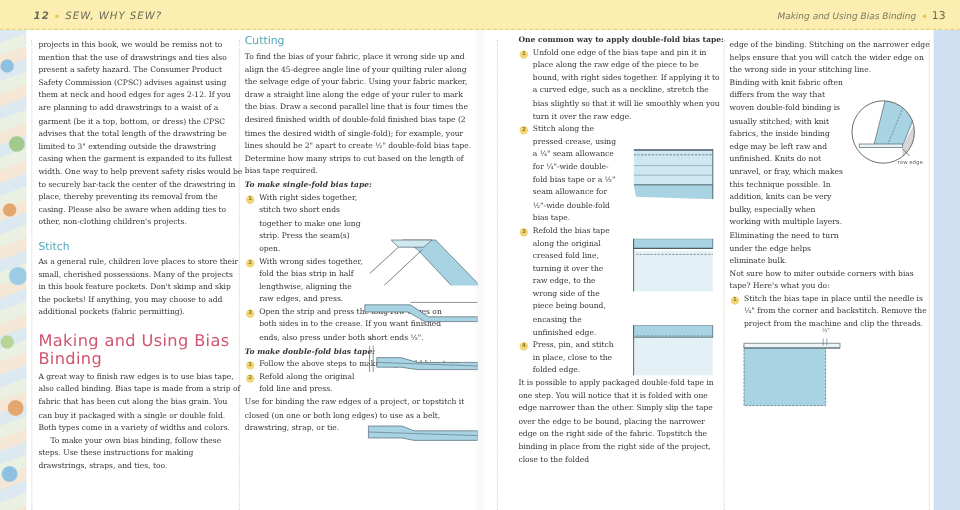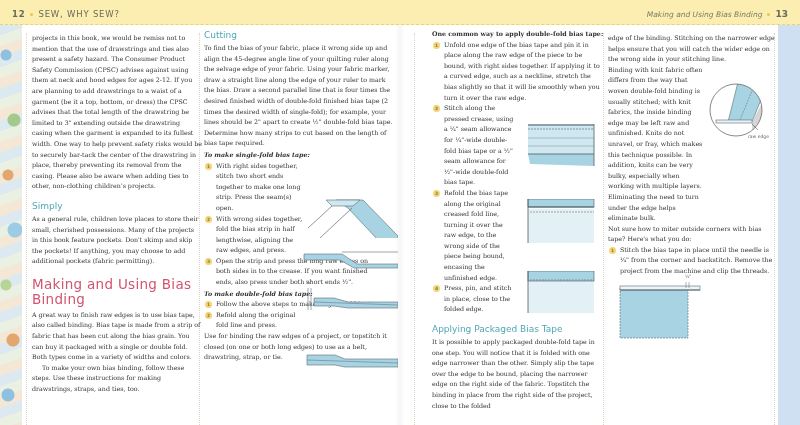--- a/index.html
+++ b/index.html
@@ -1,24 +1,24 @@
 <!DOCTYPE html>
 <html><head>
 <meta charset="utf-8">
 <style>
   * { box-sizing: border-box; margin: 0; padding: 0; }
   html, body { width: 800px; height: 425px; overflow: hidden; background: #fff; }
   body { position: relative; font-family: "DejaVu Serif", serif; color: #3a3a3a; }
 
   .topbar { position: absolute; left: 0; top: 0; width: 800px; height: 25px; background: #fbeeb0; border-bottom: 1px dashed #e6d37c; }
-  .folio-left { position: absolute; left: 12px; top: 9px; font-family: "DejaVu Sans", sans-serif; font-size: 8.5px; letter-spacing: 0.8px; color: #6a6a58; }
+  .folio-left { position: absolute; left: 28px; top: 9px; font-family: "DejaVu Sans", sans-serif; font-size: 8.5px; letter-spacing: 0.8px; color: #6a6a58; font-style: italic; }
   .folio-left .num { font-weight: bold; }
   .folio-left .dot { display: inline-block; width: 3px; height: 3px; border-radius: 50%; background: #e6c84a; margin: 0 5px 1px 5px; vertical-align: middle; }
   .folio-right { position: absolute; right: 12px; top: 9px; font-family: "DejaVu Sans", sans-serif; font-size: 7.5px; color: #7a7a66; font-style: italic; }
-  .folio-right .num { font-style: normal; font-weight: bold; font-size: 9px; color: #6a6a58; }
+  .folio-right .num { font-style: normal; font-weight: normal; font-size: 9px; color: #6a6a58; }
   .folio-right .dot { display: inline-block; width: 3px; height: 3px; border-radius: 50%; background: #e6c84a; margin: 0 5px 1px 5px; vertical-align: middle; }
 
   .left-strip { position: absolute; left: 0; top: 25px; width: 22px; height: 400px; overflow: hidden;
     background:
       radial-gradient(circle at 6px 30px, #8fc0e0 5px, transparent 6px),
       radial-gradient(circle at 14px 95px, #a4c98c 6px, transparent 7px),
       radial-gradient(circle at 8px 150px, #e3a66f 5px, transparent 6px),
       radial-gradient(circle at 15px 205px, #9ccbe6 7px, transparent 8px),
       radial-gradient(circle at 6px 260px, #b7d696 5px, transparent 6px),
       radial-gradient(circle at 13px 315px, #e3a66f 6px, transparent 7px),
@@ -68,21 +68,21 @@
 <div class="page-shadow"></div>
 
 <div class="col-divider" style="left:26px"></div>
 <div class="col-divider" style="left:199px"></div>
 <div class="col-divider" style="left:414px"></div>
 <div class="col-divider" style="left:603px"></div>
 <div class="col-divider" style="left:774px"></div>
 
 <div class="col c1">
   <p>projects in this book, we would be remiss not to mention that the use of drawstrings and ties also present a safety hazard. The Consumer Product Safety Commission (CPSC) advises against using them at neck and hood edges for ages 2-12. If you are planning to add drawstrings to a waist of a garment (be it a top, bottom, or dress) the CPSC advises that the total length of the drawstring be limited to 3" extending outside the drawstring casing when the garment is expanded to its fullest width. One way to help prevent safety risks would be to securely bar-tack the center of the drawstring in place, thereby preventing its removal from the casing. Please also be aware when adding ties to other, non-clothing children's projects.</p>
-  <h3>Simply</h3>
+  <h3>Stitch</h3>
   <p>As a general rule, children love places to store their small, cherished possessions. Many of the projects in this book feature pockets. Don't skimp and skip the pockets! If anything, you may choose to add additional pockets (fabric permitting).</p>
   <h2>Making and Using Bias Binding</h2>
   <p>A great way to finish raw edges is to use bias tape, also called binding. Bias tape is made from a strip of fabric that has been cut along the bias grain. You can buy it packaged with a single or double fold. Both types come in a variety of widths and colors.</p>
   <p class="indent">To make your own bias binding, follow these steps. Use these instructions for making drawstrings, straps, and ties, too.</p>
 </div>
 
 <div class="col c2" style="top:29px">
   <h3 style="margin-top:0">Cutting</h3>
   <p>To find the bias of your fabric, place it wrong side up and align the 45-degree angle line of your quilting ruler along the selvage edge of your fabric. Using your fabric marker, draw a straight line along the edge of your ruler to mark the bias. Draw a second parallel line that is four times the desired finished width of double-fold finished bias tape (2 times the desired width of single-fold); for example, your lines should be 2" apart to create ½" double-fold bias tape. Determine how many strips to cut based on the length of bias tape required.</p>
   <p class="sub">To make single-fold bias tape:</p>
@@ -143,21 +143,20 @@
     <span>Stitch along the pressed crease, using a ¼" seam allowance for ¼"-wide double-fold bias tape or a ½" seam allowance for ½"-wide double-fold bias tape.</span>
   </div>
   <div class="step" style="width:84px">
     <span class="bullet">3</span>
     <span>Refold the bias tape along the original creased fold line, turning it over the raw edge, to the wrong side of the piece being bound, encasing the unfinished edge.</span>
   </div>
   <div class="step" style="width:84px">
     <span class="bullet">4</span>
     <span>Press, pin, and stitch in place, close to the folded edge.</span>
   </div>
-  <h3>Applying Packaged Bias Tape</h3>
   <p>It is possible to apply packaged double-fold tape in one step. You will notice that it is folded with one edge narrower than the other. Simply slip the tape over the edge to be bound, placing the narrower edge on the right side of the fabric. Topstitch the binding in place from the right side of the project, close to the folded</p>
 </div>
 
 <svg class="fig" style="left:528px;top:124px" width="68" height="42" viewBox="0 0 68 42">
   <rect x="0" y="0" width="66" height="30" fill="#cfe7f0"></rect>
   <path d="M0,30 L66,30 L66,42 L2,40 Z" fill="#a7d3e3"></path>
   <line x1="0" y1="1" x2="66" y2="1" stroke="#4e5d64" stroke-width="1.2"></line>
   <line x1="0" y1="5" x2="66" y2="5" stroke="#4e5d64" stroke-width="0.6" stroke-dasharray="2,1"></line>
   <line x1="0" y1="14" x2="66" y2="14" stroke="#7a8d95" stroke-width="0.5"></line>
   <line x1="0" y1="22" x2="66" y2="22" stroke="#7a8d95" stroke-width="0.5"></line>

